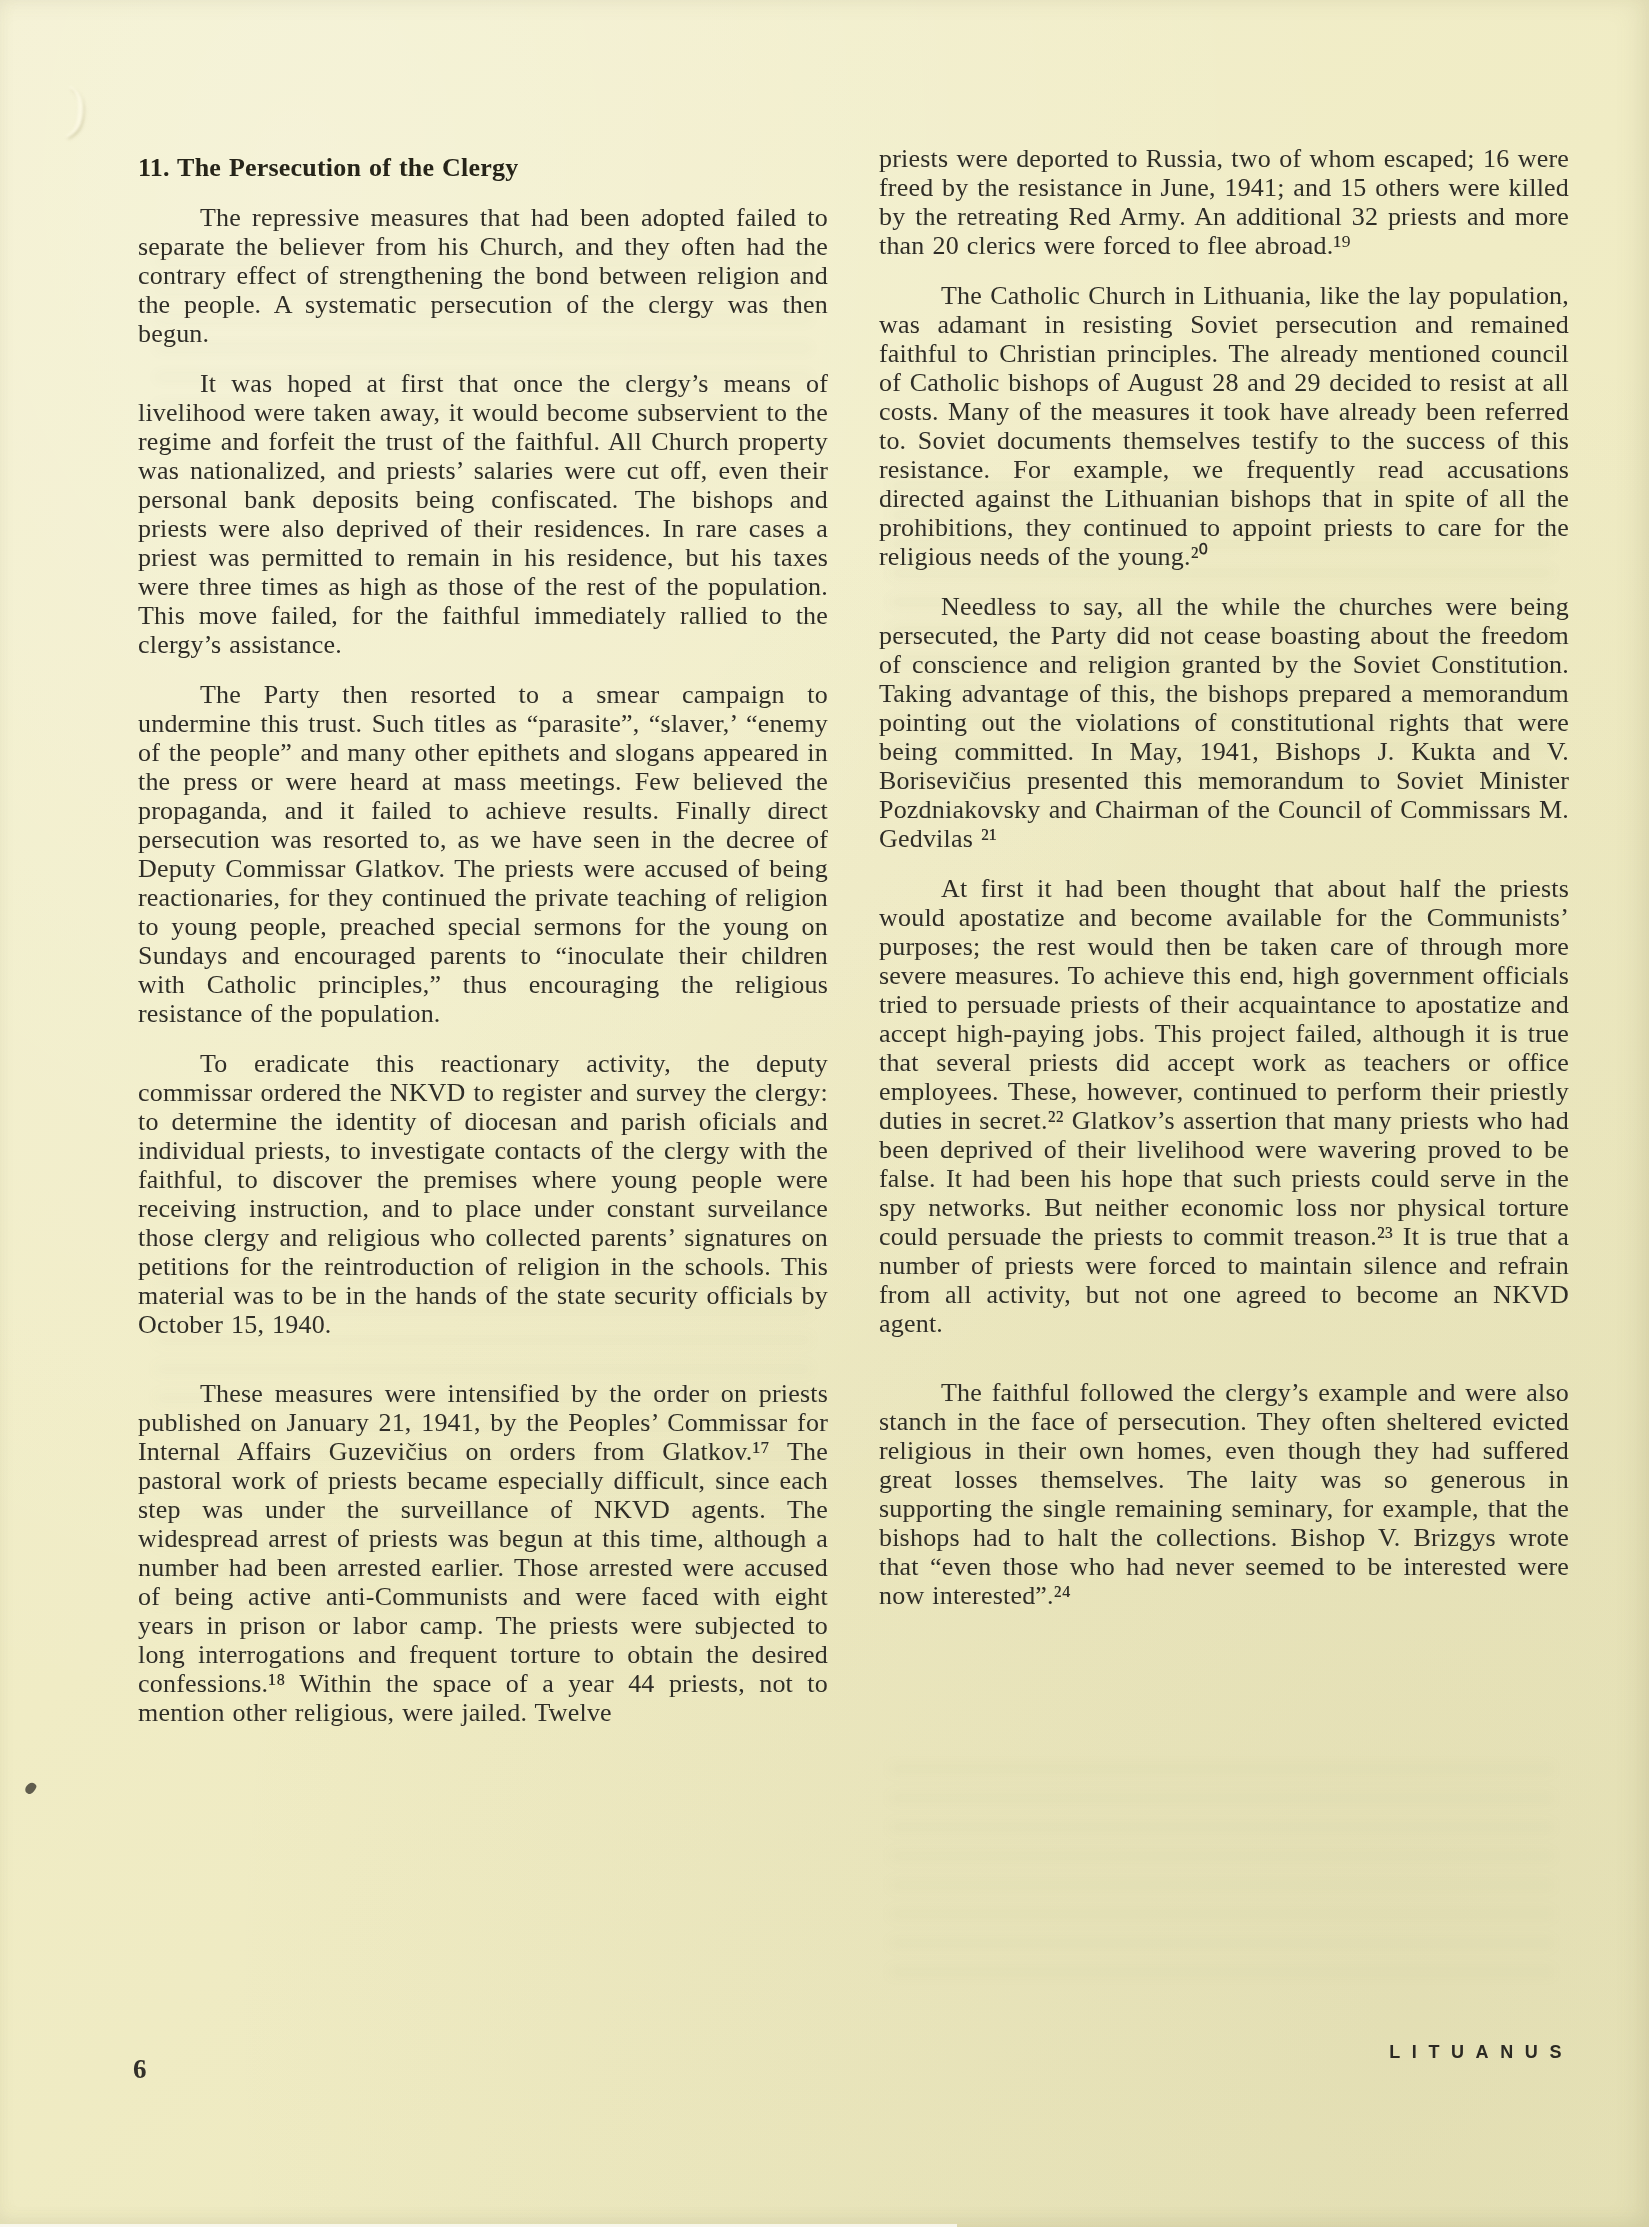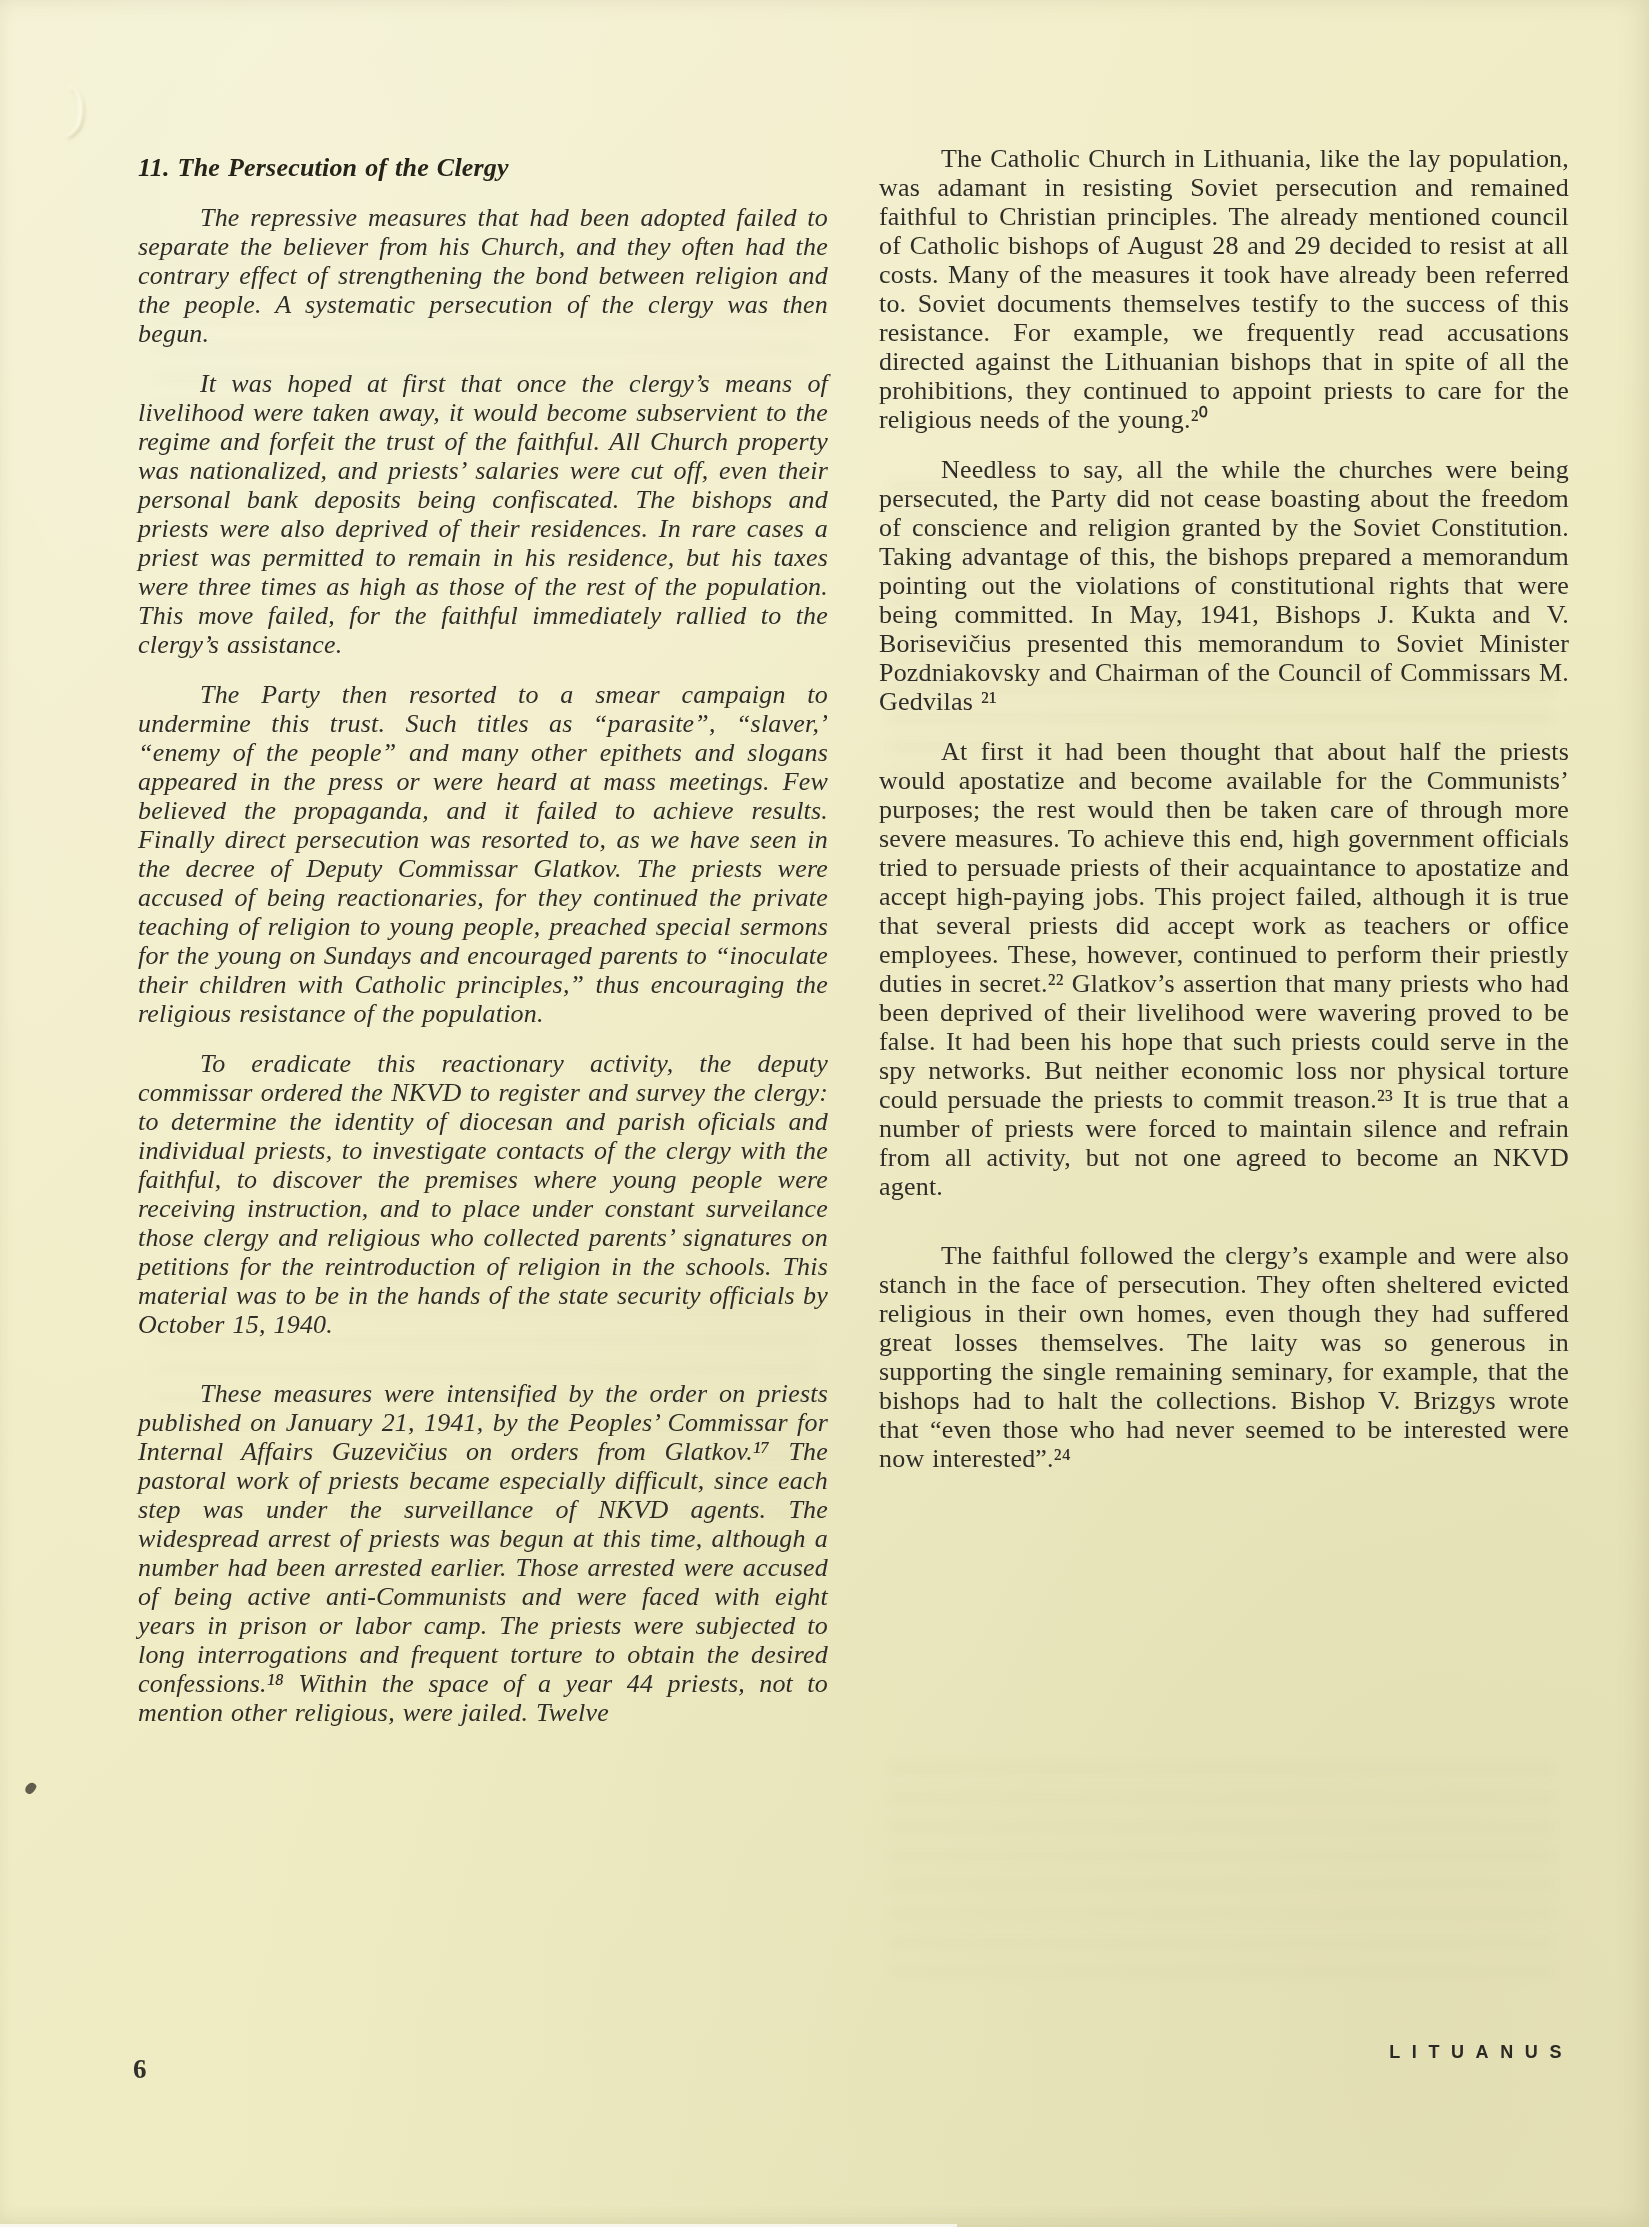--- a/index.html
+++ b/index.html
@@ -58,21 +58,21 @@
 
   .col {
     position: absolute;
     width: 690px;
     font-size: 26px;
     line-height: 29px;
     text-align: justify;
     letter-spacing: 0.2px;
     word-spacing: 1.2px;
   }
-  .col-left  { left: 138px;  top: 152px; font-style: italic; }
+  .col-left  { left: 138px;  top: 152px; }
   .col-right { left: 879px; top: 144px; }
 
   h2.sec {
     font-size: 26px; line-height: 31px;
     font-weight: bold; color: #262419;
     margin: 0 0 20px 0;
     text-align: left;
     letter-spacing: 0.2px;
   }
   h2.sec.stretch {
@@ -116,20 +116,21 @@
   <div class="col col-left">
     <h2 class="sec">11. The Persecution of the Clergy</h2>
     <p class="indent">The repressive measures that had been adopted failed to separate the believer from his Church, and they often had the contrary effect of strengthening the bond between religion and the people. A systematic persecution of the clergy was then begun.</p>
     <p class="indent">It was hoped at first that once the clergy’s means of livelihood were taken away, it would become subservient to the regime and forfeit the trust of the faithful. All Church property was nationalized, and priests’ salaries were cut off, even their personal bank deposits being confiscated. The bishops and priests were also deprived of their residences. In rare cases a priest was permitted to remain in his residence, but his taxes were three times as high as those of the rest of the population. This move failed, for the faithful immediately rallied to the clergy’s assistance.</p>
     <p class="indent">The Party then resorted to a smear campaign to undermine this trust. Such titles as “parasite”, “slaver,’ “enemy of the people” and many other epithets and slogans appeared in the press or were heard at mass meetings. Few believed the propaganda, and it failed to achieve results. Finally direct persecution was resorted to, as we have seen in the decree of Deputy Commissar Glatkov. The priests were accused of being reactionaries, for they continued the private teaching of religion to young people, preached special sermons for the young on Sundays and encouraged parents to “inoculate their children with Catholic principles,” thus encouraging the religious resistance of the population.</p>
     <p class="indent">To eradicate this reactionary activity, the deputy commissar ordered the NKVD to register and survey the clergy: to determine the identity of diocesan and parish oficials and individual priests, to investigate contacts of the clergy with the faithful, to discover the premises where young people were receiving instruction, and to place under constant surveilance those clergy and religious who collected parents’ signatures on petitions for the reintroduction of religion in the schools. This material was to be in the hands of the state security officials by October 15, 1940.</p>
     <p class="indent">These measures were intensified by the order on priests published on January 21, 1941, by the Peoples’ Commissar for Internal Affairs Guzevičius on orders from Glatkov.¹⁷ The pastoral work of priests became especially difficult, since each step was under the surveillance of NKVD agents. The widespread arrest of priests was begun at this time, although a number had been arrested earlier. Those arrested were accused of being active anti-Communists and were faced with eight years in prison or labor camp. The priests were subjected to long interrogations and frequent torture to obtain the desired confessions.¹⁸ Within the space of a year 44 priests, not to mention other religious, were jailed. Twelve</p>
   </div>
 
   <div class="col col-right">
+    <p>priests were deported to Russia, two of whom escaped; 16 were freed by the resistance in June, 1941; and 15 others were killed by the retreating Red Army. An additional 32 priests and more than 20 clerics were forced to flee abroad.¹⁹</p>
     <p class="indent">The Catholic Church in Lithuania, like the lay population, was adamant in resisting Soviet persecution and remained faithful to Christian principles. The already mentioned council of Catholic bishops of August 28 and 29 decided to resist at all costs. Many of the measures it took have already been referred to. Soviet documents themselves testify to the success of this resistance. For example, we frequently read accusations directed against the Lithuanian bishops that in spite of all the prohibitions, they continued to appoint priests to care for the religious needs of the young.²⁰</p>
     <p class="indent">Needless to say, all the while the churches were being persecuted, the Party did not cease boasting about the freedom of conscience and religion granted by the Soviet Constitution. Taking advantage of this, the bishops prepared a memorandum pointing out the violations of constitutional rights that were being committed. In May, 1941, Bishops J. Kukta and V. Borisevičius presented this memorandum to Soviet Minister Pozdniakovsky and Chairman of the Council of Commissars M. Gedvilas ²¹</p>
     <p class="indent">At first it had been thought that about half the priests would apostatize and become available for the Communists’ purposes; the rest would then be taken care of through more severe measures. To achieve this end, high government officials tried to persuade priests of their acquaintance to apostatize and accept high-paying jobs. This project failed, although it is true that several priests did accept work as teachers or office employees. These, however, continued to perform their priestly duties in secret.²² Glatkov’s assertion that many priests who had been deprived of their livelihood were wavering proved to be false. It had been his hope that such priests could serve in the spy networks. But neither economic loss nor physical torture could persuade the priests to commit treason.²³ It is true that a number of priests were forced to maintain silence and refrain from all activity, but not one agreed to become an NKVD agent.</p>
     <p class="indent">The faithful followed the clergy’s example and were also stanch in the face of persecution. They often sheltered evicted religious in their own homes, even though they had suffered great losses themselves. The laity was so generous in supporting the single remaining seminary, for example, that the bishops had to halt the collections. Bishop V. Brizgys wrote that “even those who had never seemed to be interested were now interested”.²⁴</p>
   </div>
 
   <div class="pagenum">6</div>
   <div class="journal">LITUANUS</div>
 
 </div>

